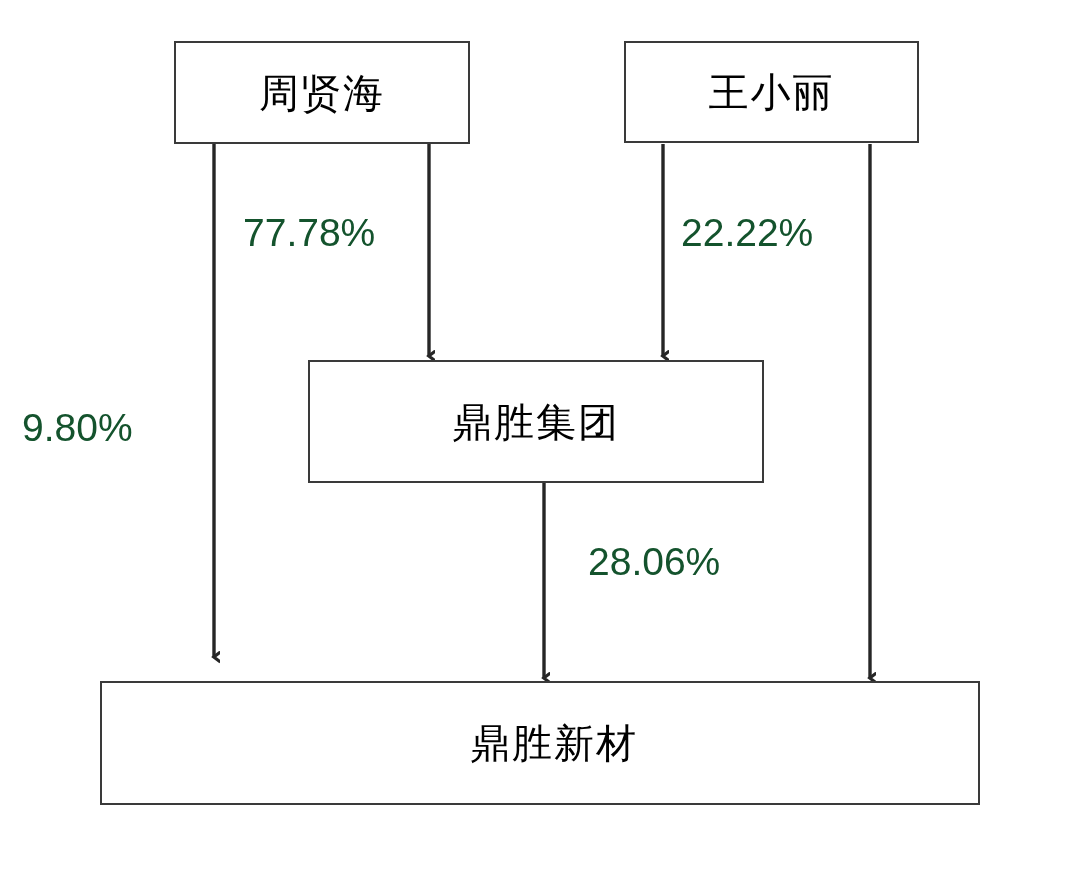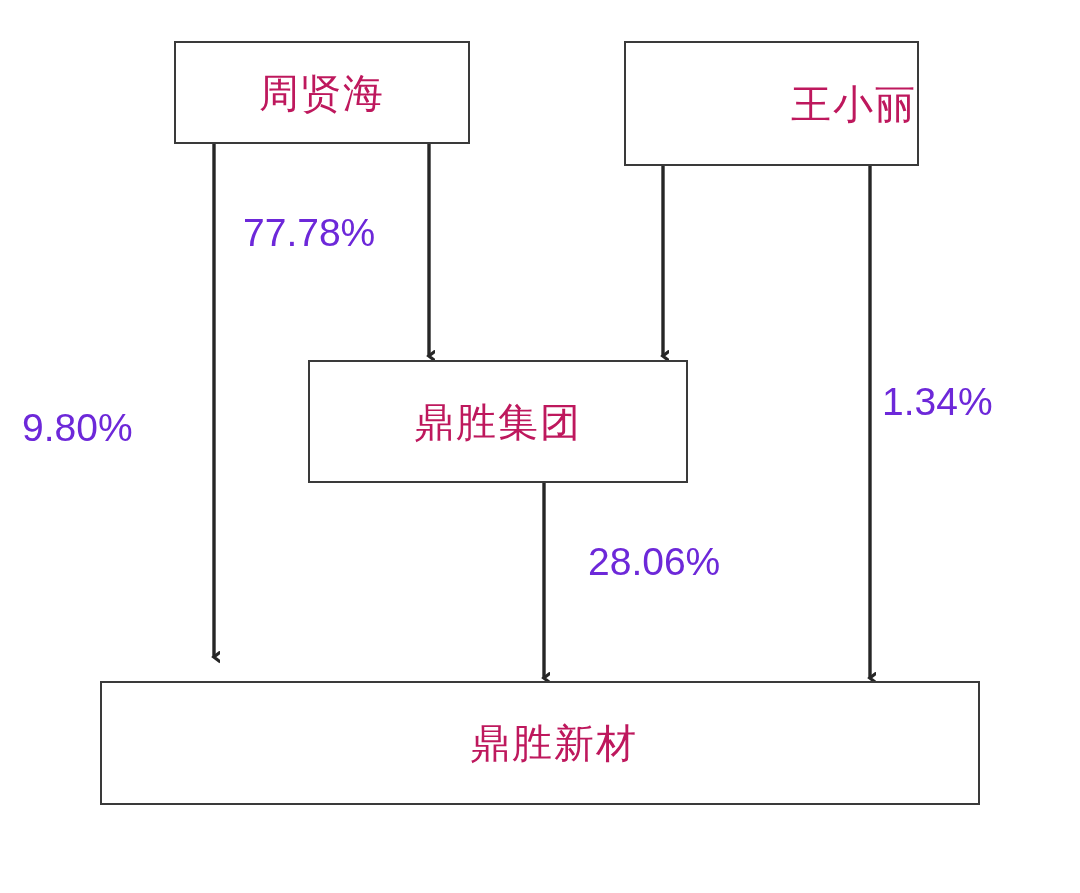--- a/index.html
+++ b/index.html
@@ -35,30 +35,30 @@
     border: 2px solid #3a3a3a;
     display: flex;
     align-items: center;
     justify-content: center;
   }
   .node-label {
     font-family: "DejaVu Sans", "Liberation Sans", sans-serif;
     font-size: 40px;
     font-weight: 400;
     letter-spacing: 2px;
-    color: #be185d;
+    color: #000000;
     white-space: nowrap;
     line-height: 1;
   }
   .edge-label {
     position: absolute;
     font-family: "Liberation Sans", "DejaVu Sans", sans-serif;
     font-size: 39px;
     font-weight: 400;
-    color: #6d28d9;
+    color: #14532d;
     white-space: nowrap;
     line-height: 1;
   }
 </style>
 </head>
 <body>
 
 <div id="diagram-root">
 
   <svg id="diagram-svg" viewBox="0 0 1080 893">
@@ -76,34 +76,34 @@
 
     <line x1="870" y1="144" x2="870" y2="678" stroke="#262626" stroke-width="3.4" marker-end="url(#arrowhead)"></line>
 
     <line x1="544" y1="483" x2="544" y2="678" stroke="#262626" stroke-width="3.4" marker-end="url(#arrowhead)"></line>
   </svg>
 
   <div class="node-box" style="left:174px; top:41px; width:296px; height:103px;">
     <span class="node-label">周贤海</span>
   </div>
 
-  <div class="node-box" style="left:624px; top:41px; width:295px; height:125px;justify-content:flex-end;">
+  <div class="node-box" style="left:624px; top:41px; width:295px; height:102px;">
     <span class="node-label">王小丽</span>
   </div>
 
-  <div class="node-box" style="left:308px; top:360px; width:380px; height:123px;">
+  <div class="node-box" style="left:308px; top:360px; width:456px; height:123px;">
     <span class="node-label">鼎胜集团</span>
   </div>
 
   <div class="node-box" style="left:100px; top:681px; width:880px; height:124px;padding-left:28px;">
     <span class="node-label">鼎胜新材</span>
   </div>
 
   <div class="edge-label" style="left:243px; top:213px;">77.78%</div>
 
+  <div class="edge-label" style="left:681px; top:213px;">22.22%</div>
 
   <div class="edge-label" style="left:22px; top:382px;margin-top:26px;">9.80%</div>
 
-  <div class="edge-label" style="left:882px; top:382px;">1.34%</div>
 
   <div class="edge-label" style="left:573px; top:542px;margin-left:15px;">28.06%</div>
 
 </div>
 
 </body></html>

